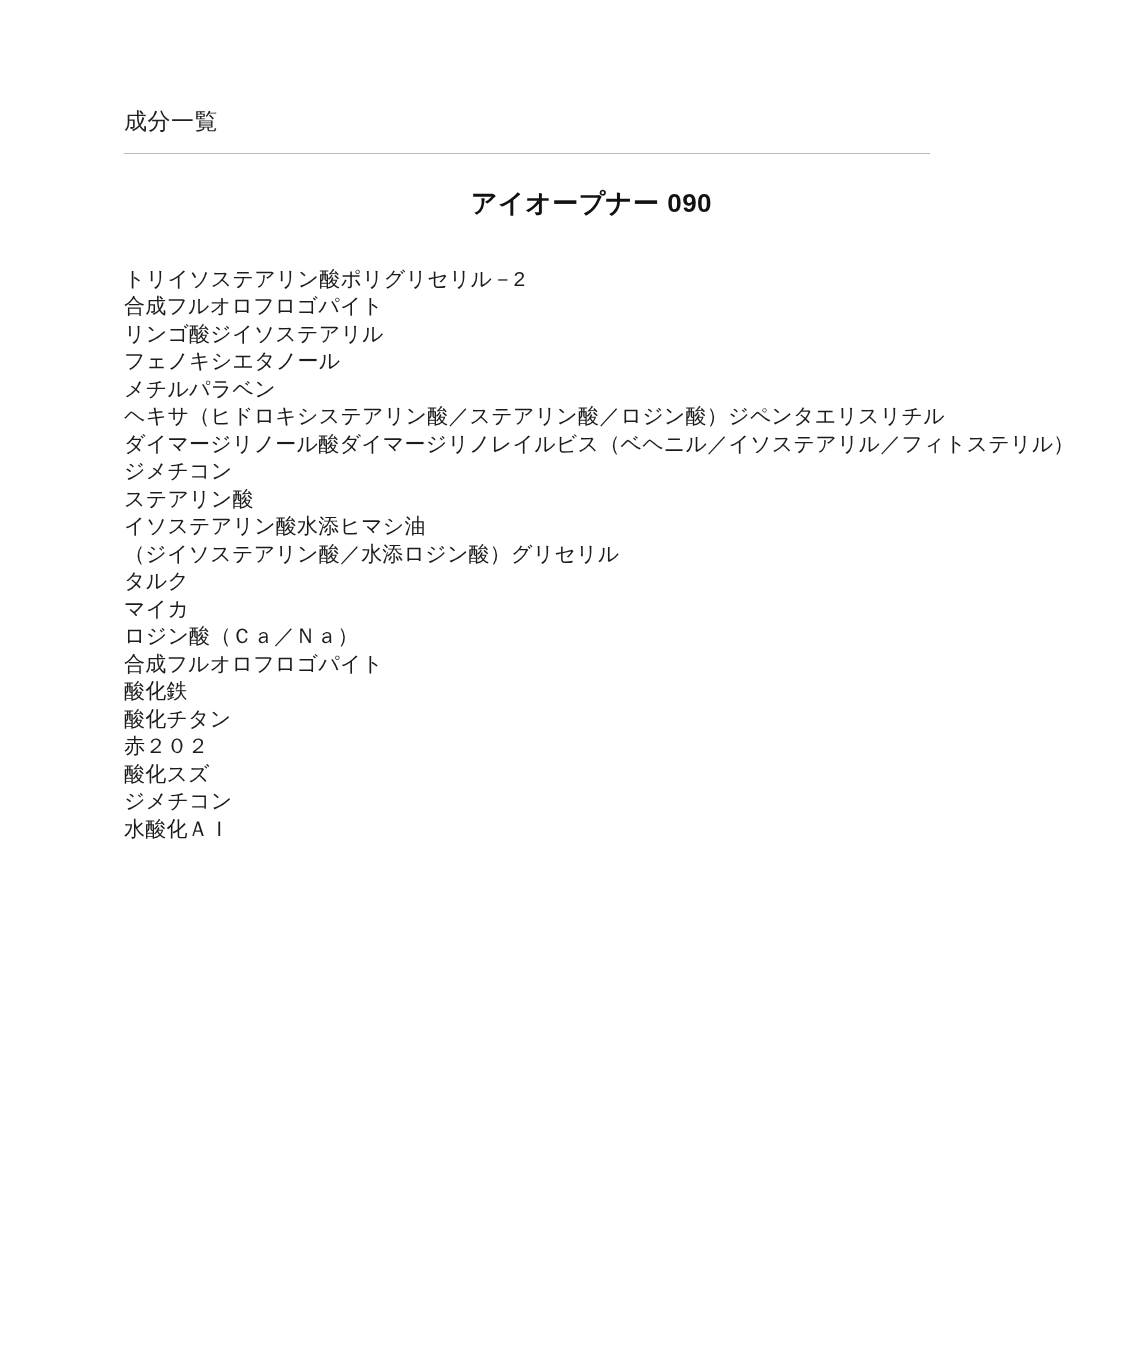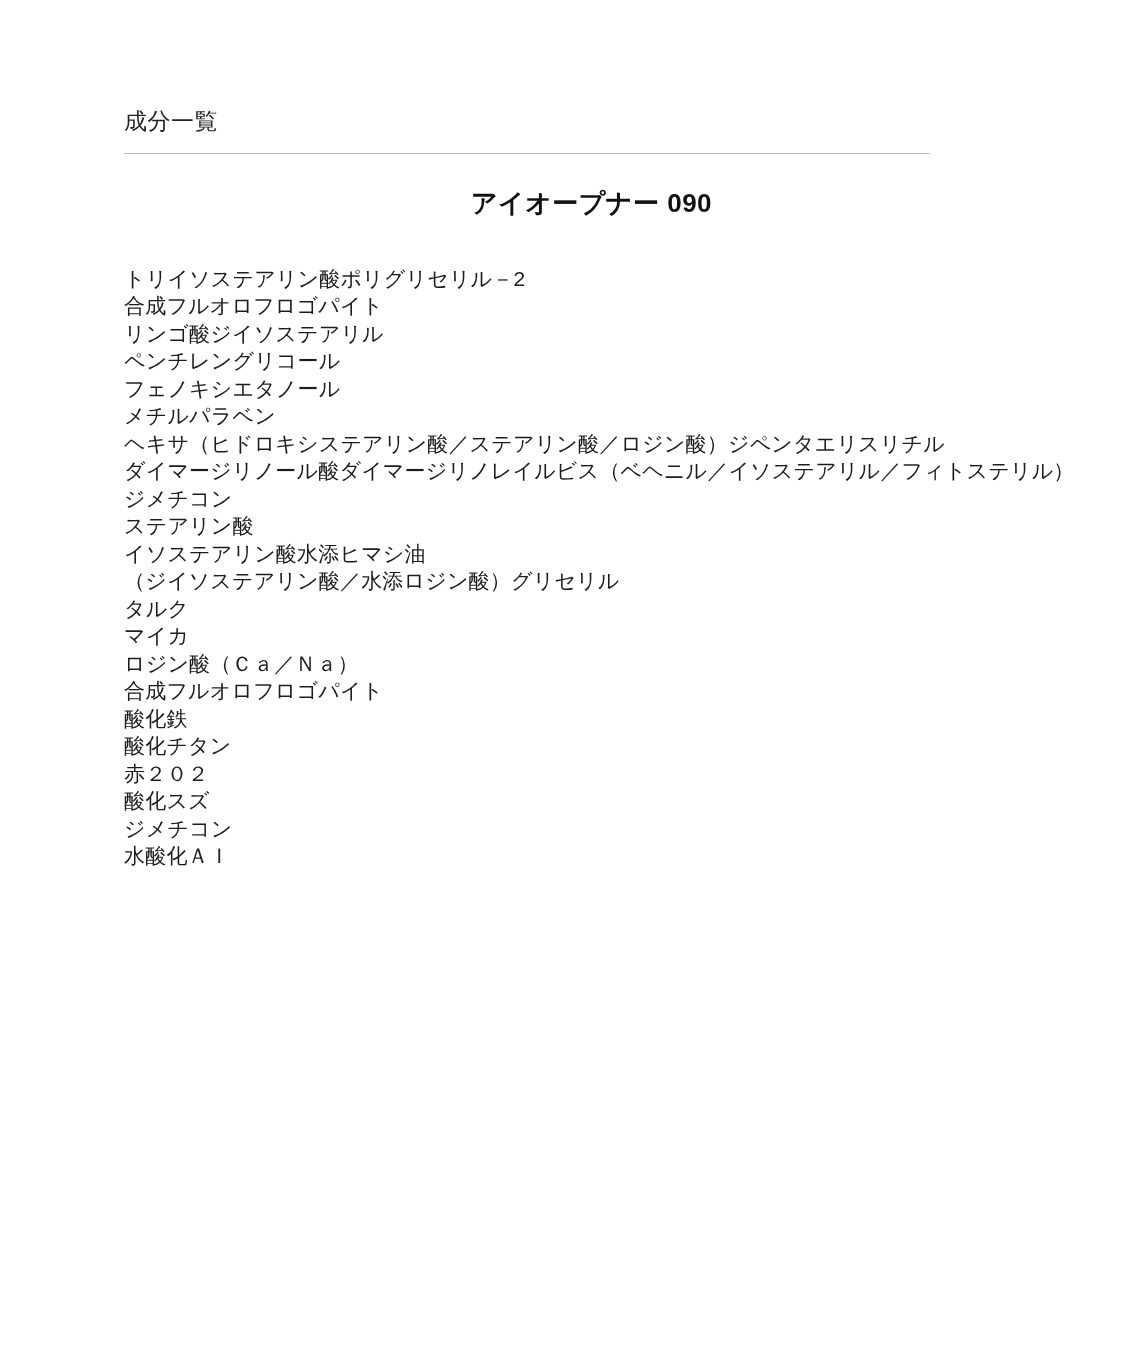--- a/index.html
+++ b/index.html
@@ -69,21 +69,20 @@
     <div class="doc-header">成分一覧</div>
 
     <div class="rule"></div>
 
     <h1 class="product-title">アイオープナー 090</h1>
 
     <ul class="ingredient-list">
       <li>トリイソステアリン酸ポリグリセリル－2</li>
       <li>合成フルオロフロゴパイト</li>
       <li>リンゴ酸ジイソステアリル</li>
-      <li>ペンチレングリコール</li>
       <li>フェノキシエタノール</li>
       <li>メチルパラベン</li>
       <li>ヘキサ（ヒドロキシステアリン酸／ステアリン酸／ロジン酸）ジペンタエリスリチル</li>
       <li>ダイマージリノール酸ダイマージリノレイルビス（ベヘニル／イソステアリル／フィトステリル）</li>
       <li>ジメチコン</li>
       <li>ステアリン酸</li>
       <li>イソステアリン酸水添ヒマシ油</li>
       <li>（ジイソステアリン酸／水添ロジン酸）グリセリル</li>
       <li>タルク</li>
       <li>マイカ</li>

